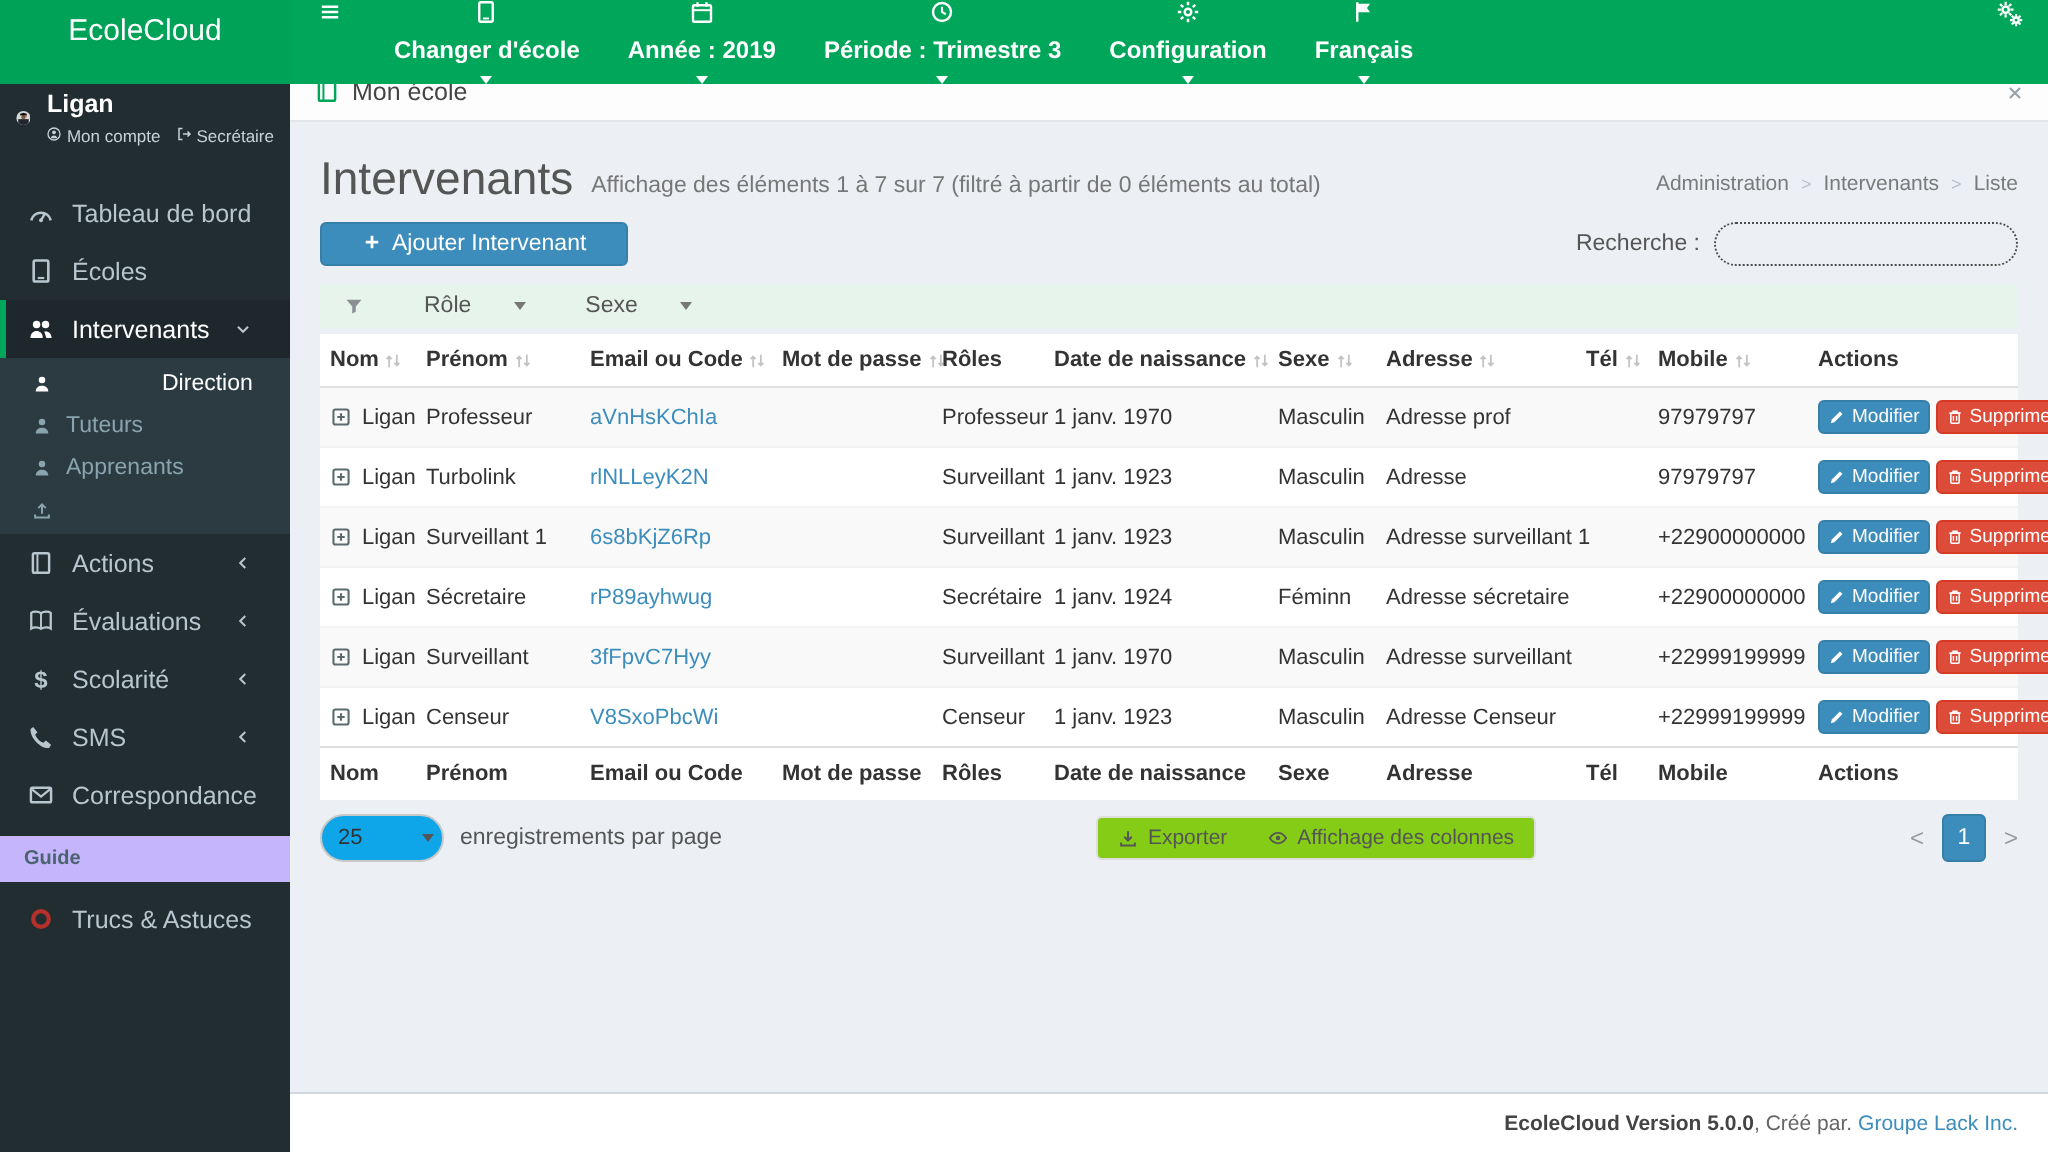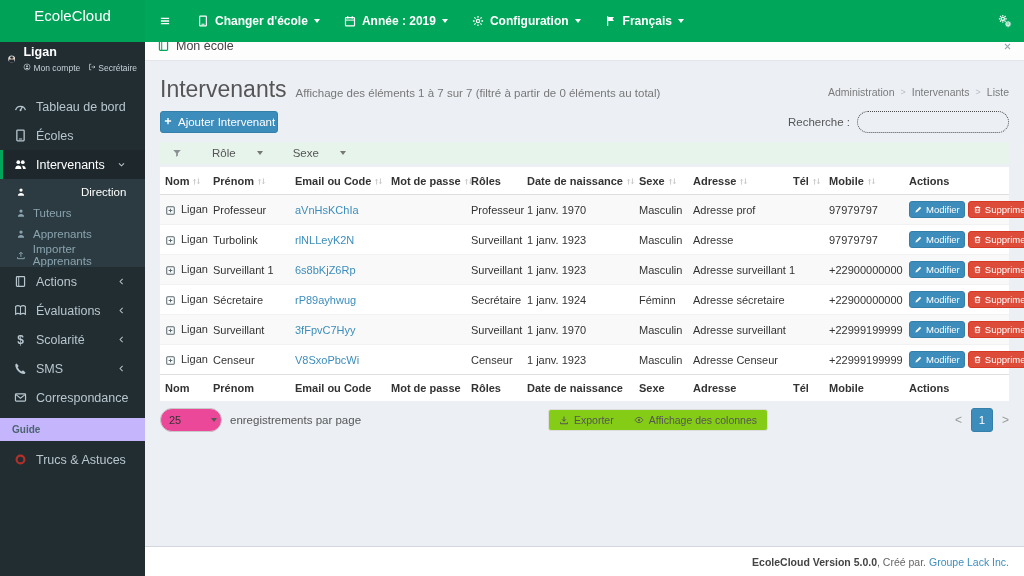--- a/index.html
+++ b/index.html
@@ -7,21 +7,21 @@
   body {
     position:relative; overflow:hidden; background:#ecf0f5;
     font-family:"Liberation Sans","DejaVu Sans",sans-serif; color:#333;
   }
   .icn { width:12px; height:12px; display:inline-block; vertical-align:middle; color:inherit; }
   svg.icn { fill:none; }
 
   
   .navbar { position:absolute; top:0; left:0; right:0; height:42px; background:#00a65a; display:flex; align-items:stretch; z-index:5; }
   .logo { width:145px; color:#fff; font-size:15px; text-align:center; line-height:31px; background:#00a257; cursor:pointer; }
-  .nav-item { display:flex; align-items:center; gap:6px; padding:0 12px; color:#fff; font-size:12px; font-weight:600; cursor:pointer; white-space:nowrap; }
+  .nav-item { display:flex; align-items:center; gap:6px; padding:0 12px; color:#fff; font-size:12px; font-weight:600; cursor:pointer; white-space:nowrap;flex-direction:column; }
   .nav-item .icn { width:12px; height:12px; }
   .burger { padding:0 14px; }
   .nav-right { margin-left:auto; display:flex; }
   .caret { width:0; height:0; border-left:3.5px solid transparent; border-right:3.5px solid transparent; border-top:4px solid currentColor; display:inline-block; }
 
   
   .sidebar { position:absolute; top:31px; left:0; bottom:0; width:145px; background:#222d32; z-index:4; }
   .user-panel { display:flex; align-items:center; gap:8px; padding:9px 8px 10px 8px; }
   .avatar-svg { width:38px; height:38px; border-radius:50%; display:block; }
   .user-name { color:#fff; font-size:12.5px; font-weight:bold; margin-bottom:4px; }
@@ -50,21 +50,21 @@
   
   .content { position:absolute; top:61px; left:145px; right:0; bottom:30px; padding:9px 15px 0 15px; }
   .page-head { display:flex; align-items:flex-end; position:relative; margin-bottom:9px; min-height:32px; }
   .page-title { font-size:23px; font-weight:300; color:#555; line-height:1.1; }
   .page-subtitle { font-size:11.5px; color:#777; margin-left:9px; padding-bottom:3px; }
   .breadcrumb { position:absolute; right:0; bottom:4px; font-size:10.5px; color:#7a7a7a; display:flex; gap:6px; align-items:center; }
   .bc-item { cursor:pointer; }
   .bc-sep { color:#b8bfc6; font-size:9px; }
 
   .toolbar-row { display:flex; align-items:center; margin-bottom:9px; }
-  .btn-add { display:inline-flex; align-items:flex-start; gap:5px; background:#3c8dbc; border:1px solid #367fa9; color:#fff; font-size:11.5px; padding:4px 2px; border-radius:3px; cursor:pointer; font-family:inherit; }
+  .btn-add { display:inline-flex; align-items:flex-start; gap:5px; background:#3c8dbc; border:1px solid #367fa9; color:#fff; font-size:11.5px; padding:4px 20px; border-radius:3px; cursor:pointer; font-family:inherit; }
   .btn-add .icn { width:10px; height:10px; }
   .search-wrap { margin-left:auto; display:flex; align-items:center; gap:7px; font-size:11.5px; color:#555; }
   .search-input { width:152px; height:22px; border:1px dotted #4a4a4a; border-radius:11px; background:transparent; outline:none; padding:0 10px; font-size:11.5px; font-family:inherit; }
 
   .filter-bar { height:22px; background:#e7f4ec; display:flex; align-items:center; padding:0 12px; gap:30px; margin-bottom:3px; }
   .filter-bar .funnel { width:10px; height:10px; color:#8a8f94; }
   .filter-dd { display:flex; align-items:center; gap:21px; font-size:11.5px; color:#555; cursor:pointer; }
   .filter-dd .caret { border-top-color:#777; }
 
   table { width:100%; table-layout:fixed; border-collapse:collapse; background:#fff; }
@@ -77,21 +77,21 @@
   tbody td .expand { width:11px; height:11px; color:#5a6a6f; margin-right:5px; cursor:pointer; }
   .lnk { color:#3c8dbc; text-decoration:none; cursor:pointer; }
   tfoot th { font-weight:bold; color:#333; padding:7px 5px; border-top:1px solid #dfdfdf; background:#fff; }
   .btn-xs { display:inline-flex; align-items:center; gap:3px; padding:2px 4px; border-radius:3px; color:#fff; font-size:9.5px; border:1px solid transparent; cursor:pointer; font-family:inherit; vertical-align:middle; }
   .btn-xs .icn { width:9px; height:9px; }
   .btn-edit { background:#3c8dbc; border-color:#367fa9; margin-right:3px; }
   .btn-del { background:#dd4b39; border-color:#d73925; }
 
   .controls-row { display:flex; align-items:center; margin-top:7px; }
   .sel-wrap { position:relative; display:inline-block; }
-  .page-size { appearance:none; -webkit-appearance:none; width:62px; height:24px; border:1px solid #c8c8c8; border-radius:12px; background:#ec4899; font-size:11px; padding:0 16px 0 8px; font-family:inherit; color:#333; }
+  .page-size { appearance:none; -webkit-appearance:none; width:62px; height:24px; border:1px solid #c8c8c8; border-radius:12px; background:#0ea5e9; font-size:11px; padding:0 16px 0 8px; font-family:inherit; color:#333; }
   .sel-caret { position:absolute; right:5px; top:10px; border-top-color:#555; pointer-events:none; }
   .page-size-lbl { font-size:11.5px; color:#555; margin-left:8px; }
   .btn-group { display:flex; border:1px solid #ddd; border-radius:3px; background:#84cc16; overflow:hidden; margin:0 auto; }
   .btn-group button { display:flex; align-items:center; gap:5px; background:transparent; border:none; padding:4px 10px; font-size:10.5px; color:#555; cursor:pointer; font-family:inherit; }
   .btn-group .icn { width:10px; height:10px; color:#555; }
   .pager { display:flex; align-items:center; gap:9px; }
   .pg-prev,.pg-next { color:#999; font-size:12px; cursor:pointer; }
   .pg-page { width:22px; height:24px; background:#3c8dbc; border:1px solid #367fa9; border-radius:3px; color:#fff; font-size:11.5px; display:flex; align-items:center; justify-content:center; cursor:pointer; }
 
   .page-footer { position:absolute; bottom:0; left:145px; right:0; height:30px; background:#fff; border-top:1px solid #d2d6de; display:flex; align-items:center; justify-content:flex-end; padding:0 15px; font-size:10.5px; color:#666; }
@@ -234,20 +234,27 @@
         <use href="#i-tablet"></use>
       </svg>
     <span>Changer d'école</span>
     <span class="caret"></span>
   </div>
   <div class="nav-item">
     <svg class="icn">
         <use href="#i-cal"></use>
       </svg>
     <span>Année : 2019</span>
+    <span class="caret"></span>
+  </div>
+  <div class="nav-item">
+    <svg class="icn">
+        <use href="#i-clock"></use>
+      </svg>
+    <span>Période : Trimestre 3</span>
     <span class="caret"></span>
   </div>
   <div class="nav-item">
     <svg class="icn">
         <use href="#i-gear"></use>
       </svg>
     <span>Configuration</span>
     <span class="caret"></span>
   </div>
   <div class="nav-item">
@@ -339,21 +346,20 @@
       <li class="submenu-item">
         <svg class="icn">
             <use href="#i-user"></use>
           </svg>
         <span>Apprenants</span>
       </li>
       <li class="submenu-item">
         <svg class="icn">
             <use href="#i-upload"></use>
           </svg>
-        <span>Importer Apprenants</span>
       </li>
     </ul>
     <li class="menu-item">
       <svg class="icn">
           <use href="#i-book"></use>
         </svg>
       <span>Actions</span>
       <svg class="icn chev">
           <use href="#i-chev-left"></use>
         </svg>

